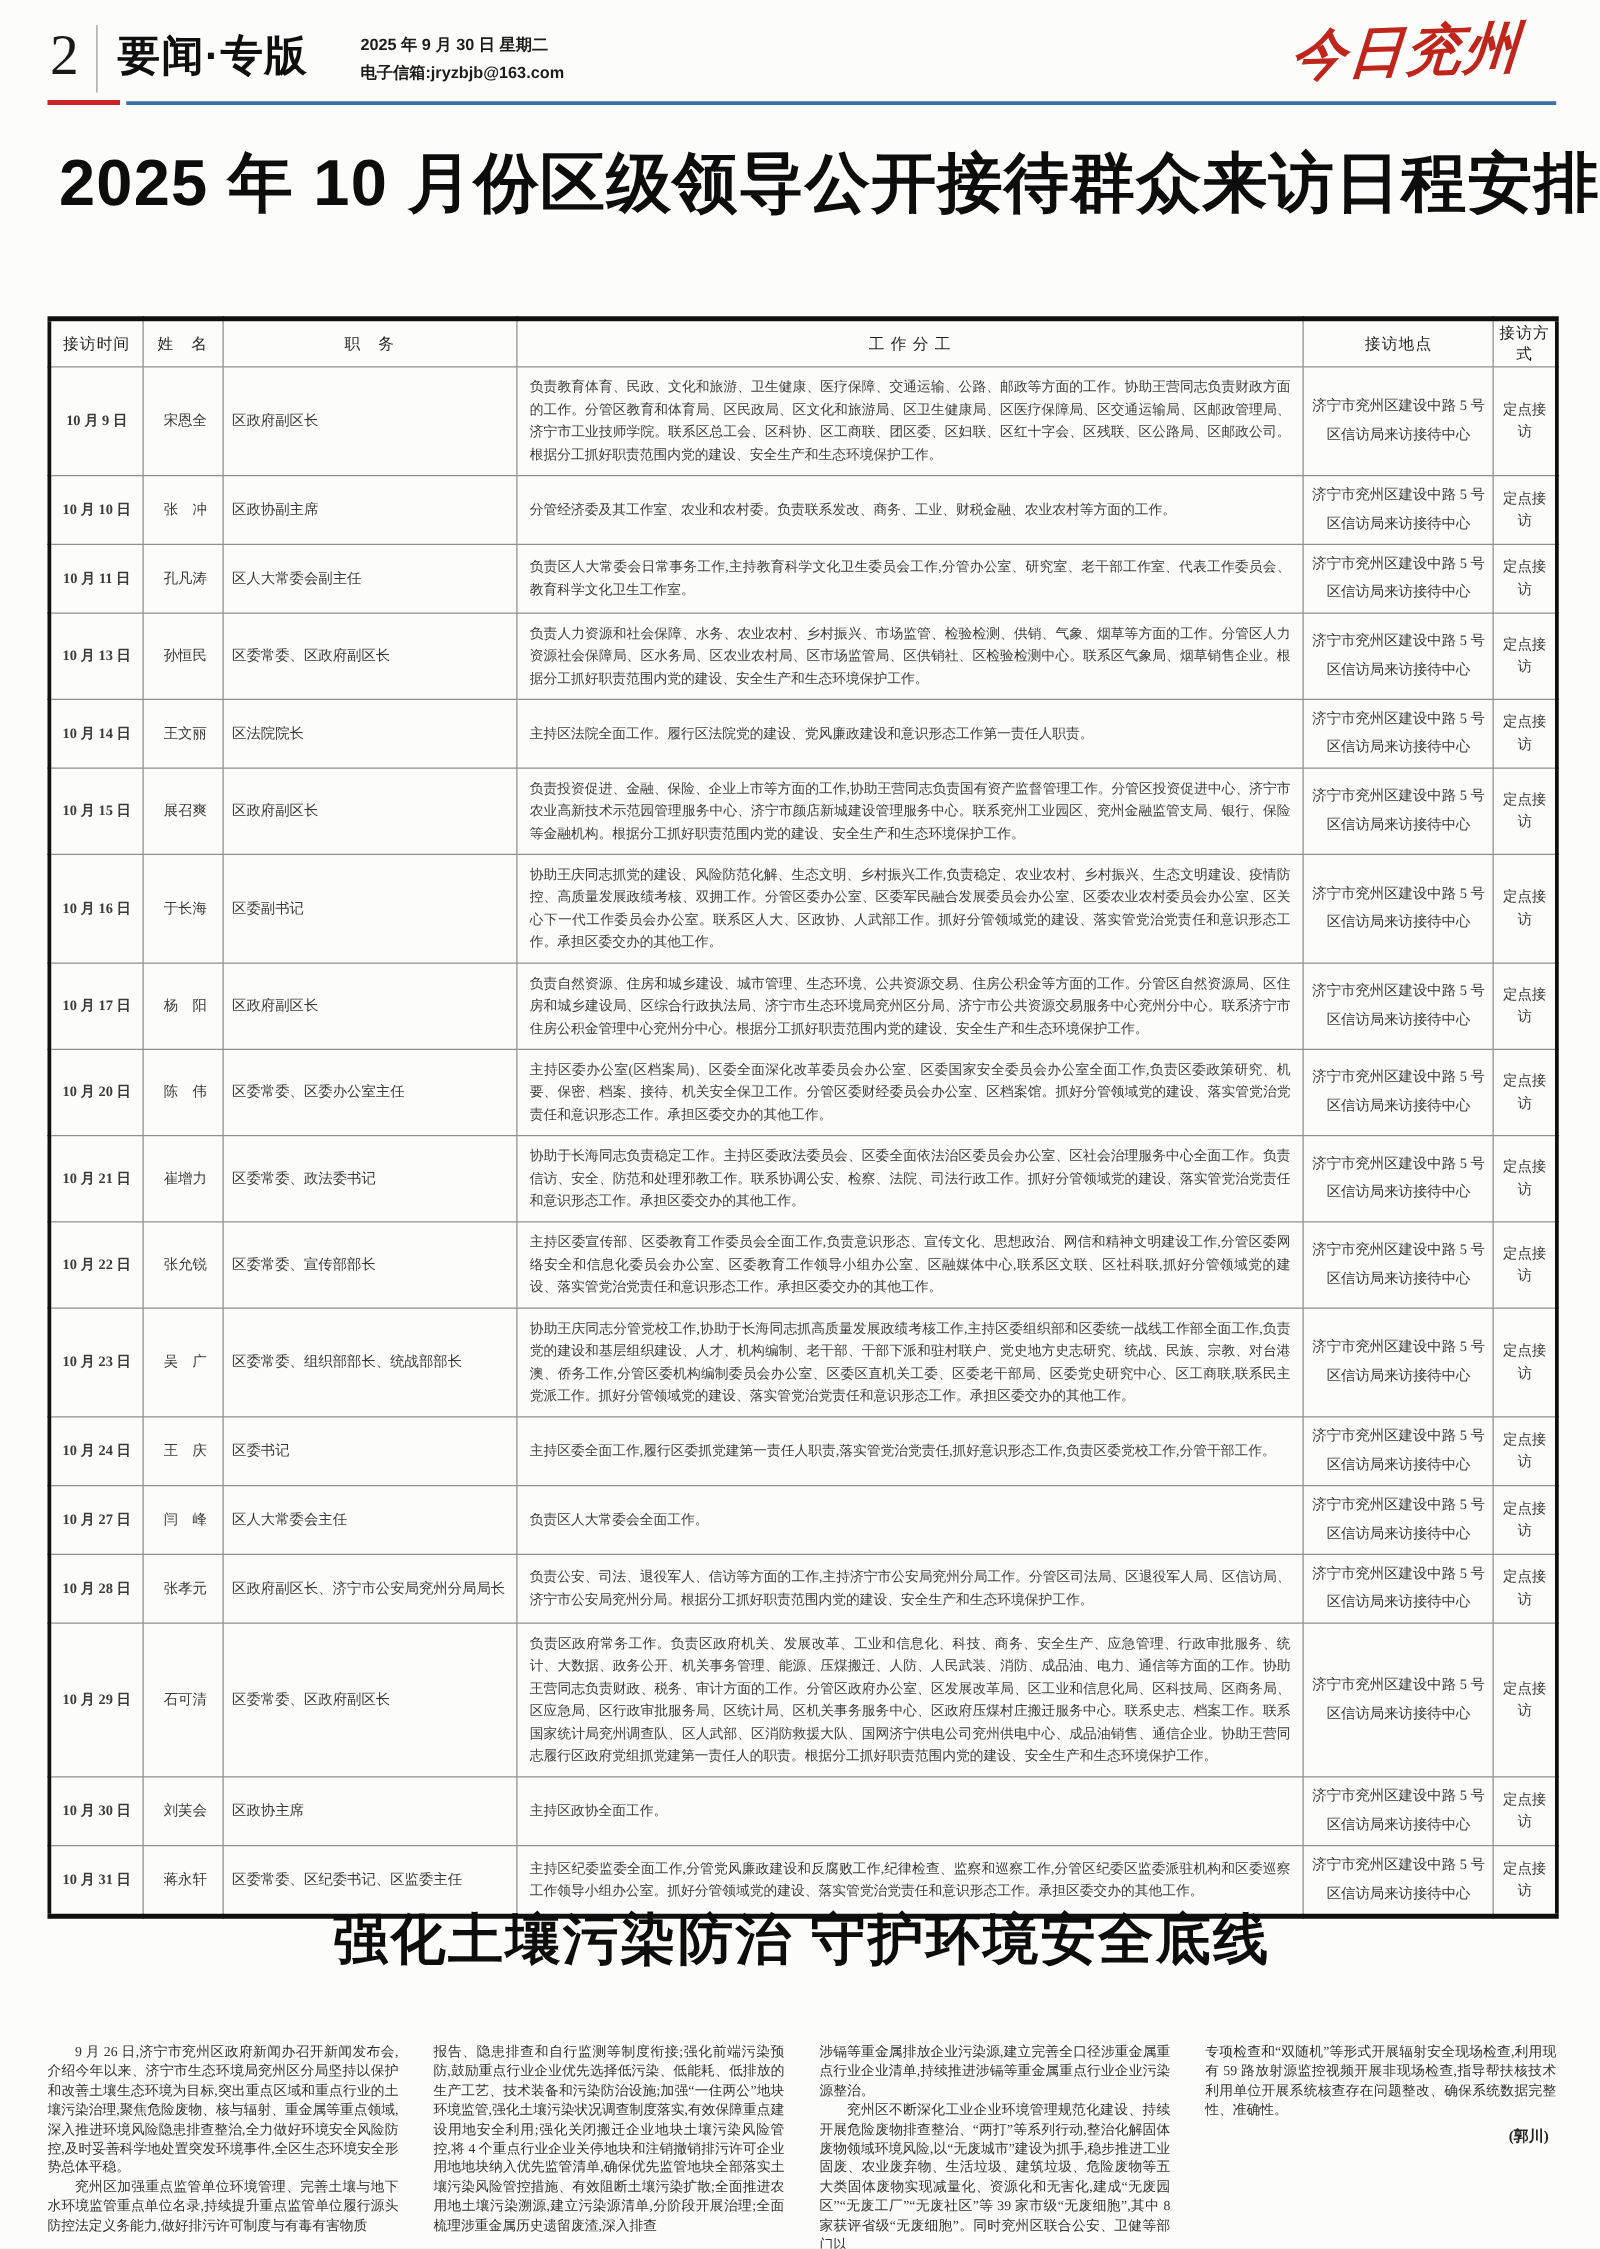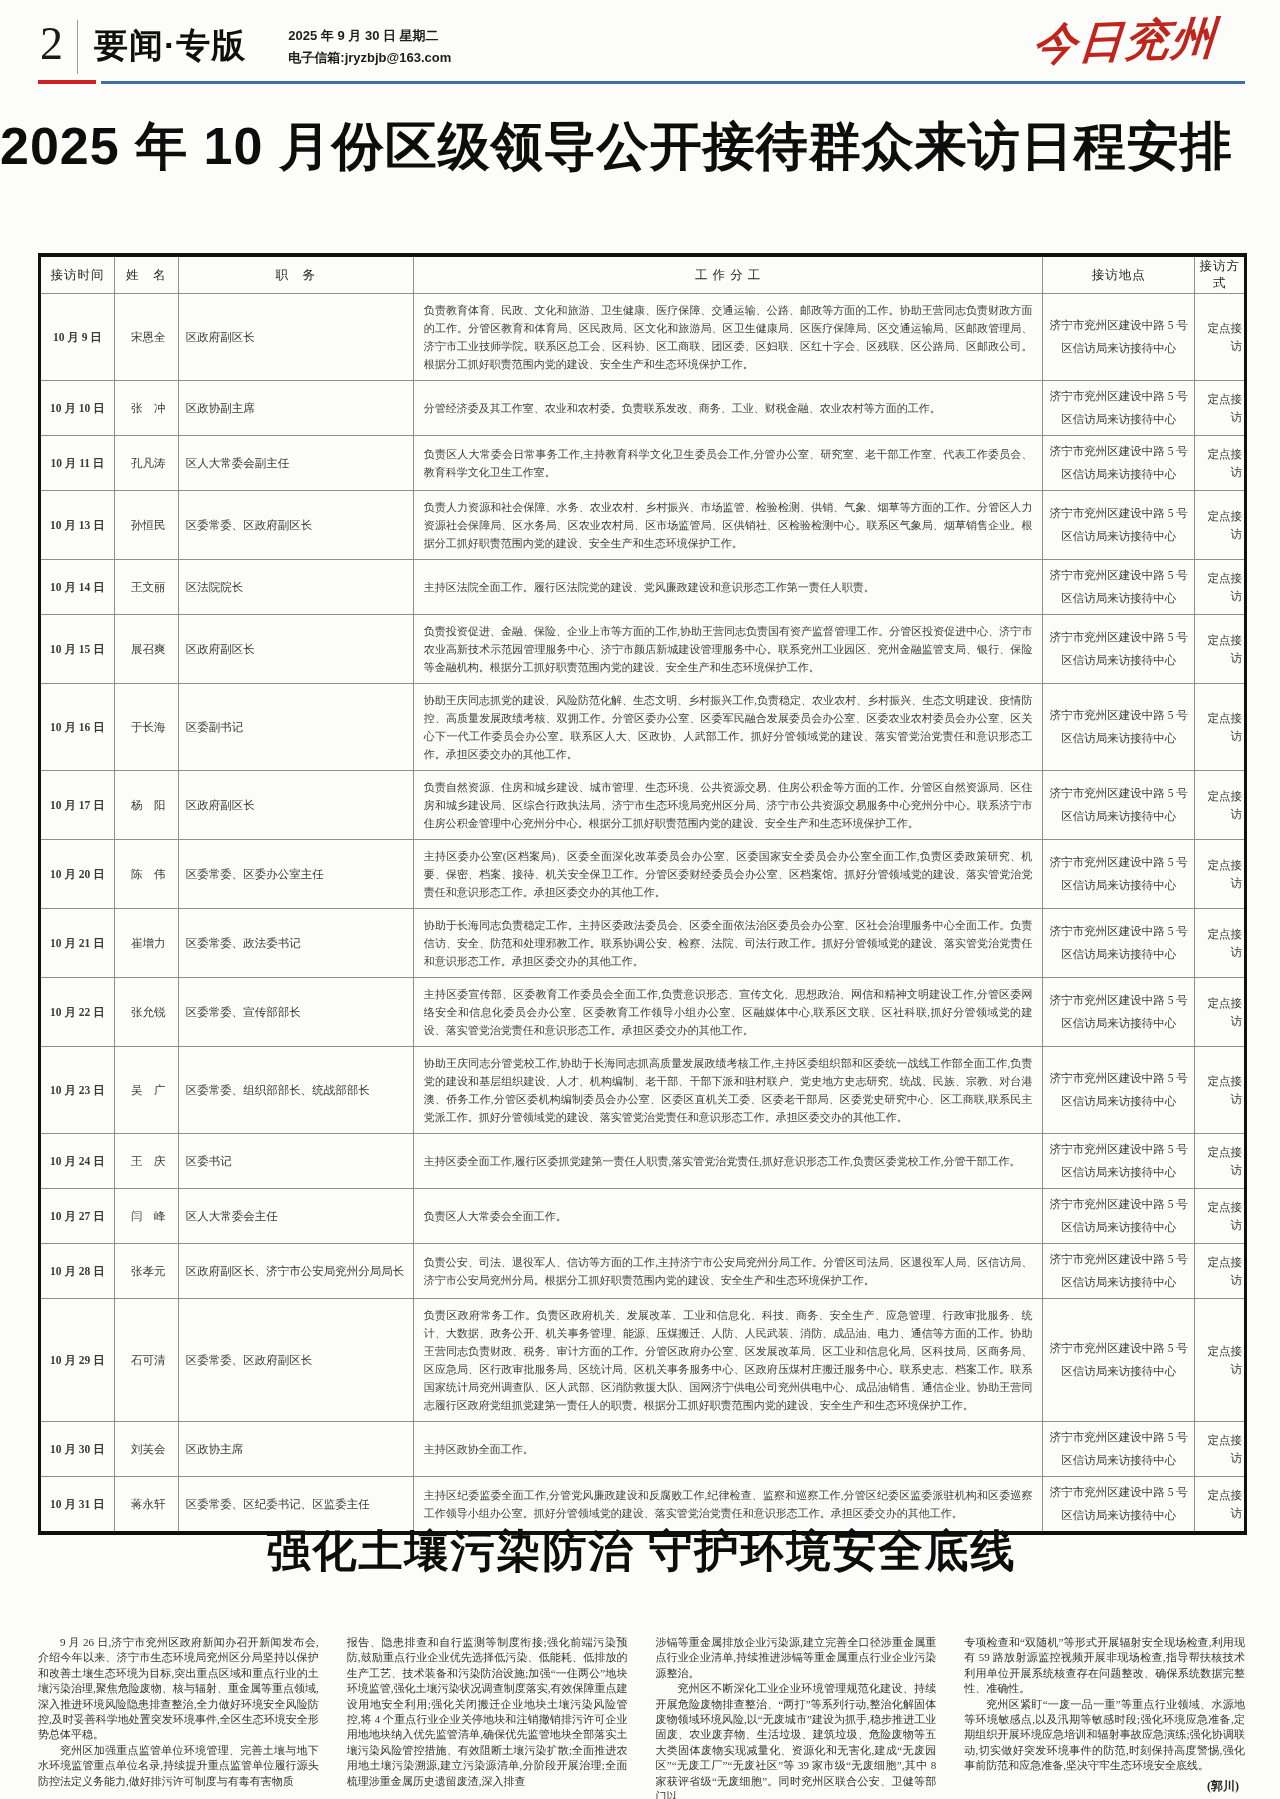--- a/index.html
+++ b/index.html
@@ -13,40 +13,40 @@
   .pagenum{font-family:"Liberation Serif",serif;font-size:46px;line-height:56px;color:#1a1a1a;padding:0 14px 0 2px;}
   .vsep{width:1px;height:54px;background:#9a9a9a;margin-top:4px;}
   .section-name{font-family:"Liberation Sans","DejaVu Sans",sans-serif;font-weight:bold;font-size:34px;line-height:58px;color:#0f0f0f;padding-left:16px;letter-spacing:1px;}
   .dateblock{margin-left:42px;padding-top:9px;font-family:"Liberation Sans","DejaVu Sans",sans-serif;font-size:13px;font-weight:600;color:#1c1c1c;line-height:22px;}
   .masthead{margin-left:auto;margin-right:28px;font-family:"Liberation Serif",serif;font-style:italic;font-weight:bold;font-size:44px;line-height:52px;color:#c0251c;transform:rotate(-2deg) skewX(-6deg);letter-spacing:2px;}
   .rule{position:absolute;top:80px;left:38px;right:35px;display:flex;align-items:center;}
   .rule-red{width:58px;height:4px;background:#cb2127;}
   .rule-blue{flex:1;height:3px;background:#3c6fa5;margin-left:5px;}
   
   .main-title{
-    position:absolute;top:112px;left:0;right:0;text-align:left;
+    position:absolute;top:112px;left:0;right:0;text-align:right;
     font-family:"Liberation Sans","DejaVu Sans",sans-serif;font-weight:bold;
     font-size:52px;color:#0d0d0d;letter-spacing:1px;white-space:nowrap;
   }
   
   .tbl-wrap{position:absolute;top:233px;left:38px;right:33px;}
   table{width:100%;border-collapse:collapse;table-layout:fixed;border:3px solid #101010;border-top-width:4px;border-bottom-width:4px;margin-top:20px;}
   col.c-date{width:6.2%;} col.c-name{width:5.3%;} col.c-pos{width:19.5%;}
   col.c-duty{width:52.2%;} col.c-loc{width:12.6%;} col.c-way{width:4.2%;}
   th{
     font-weight:normal;font-size:12.5px;color:#1e1e1e;height:34px;
     border:1px solid #8f8f8f;border-top:none;text-align:center;letter-spacing:1px;
   }
   td{
     border:1px solid #8f8f8f;vertical-align:middle;color:#3a3a3a;
     font-size:11.5px;line-height:18px;padding:7px 7px;
   }
   td.duty{font-size:11px;text-align:justify;color:#3d3d3d;padding:7px 10px;}
   td.loc{text-align:center;line-height:23px;font-size:11.5px;padding:4px 3px;font-family:Liberation Serif, serif;}
-  td.way{text-align:right;font-size:11.5px;padding:4px 2px;}
+  td.way{text-align:center;font-size:11.5px;padding:4px 2px;}
   td.date{text-align:center;white-space:nowrap;font-size:11.5px;font-weight:bold;}
   td.name{text-align:center;font-size:11.5px;padding-left:11px;}
   td.pos{text-align:left;font-size:11.5px;}
   
   .article{position:absolute;top:1522px;left:38px;right:35px;}
   .article-title{
     text-align:center;font-family:"Liberation Sans","DejaVu Sans",sans-serif;
     font-weight:bold;font-size:44px;color:#0d0d0d;letter-spacing:2px;white-space:nowrap;margin:0 0 54px 0;
   }
   .cols{display:flex;gap:28px;height:172px;overflow:hidden;}
@@ -312,19 +312,18 @@
         </div>
         <div class="colm">
           <p>报告、隐患排查和自行监测等制度衔接;强化前端污染预防,鼓励重点行业企业优先选择低污染、低能耗、低排放的生产工艺、技术装备和污染防治设施;加强“一住两公”地块环境监管,强化土壤污染状况调查制度落实,有效保障重点建设用地安全利用;强化关闭搬迁企业地块土壤污染风险管控,将 4 个重点行业企业关停地块和注销撤销排污许可企业用地地块纳入优先监管清单,确保优先监管地块全部落实土壤污染风险管控措施、有效阻断土壤污染扩散;全面推进农用地土壤污染溯源,建立污染源清单,分阶段开展治理;全面梳理涉重金属历史遗留废渣,深入排查</p>
         </div>
         <div class="colm">
           <p>涉镉等重金属排放企业污染源,建立完善全口径涉重金属重点行业企业清单,持续推进涉镉等重金属重点行业企业污染源整治。</p>
           <p class="ind">兖州区不断深化工业企业环境管理规范化建设、持续开展危险废物排查整治、“两打”等系列行动,整治化解固体废物领域环境风险,以“无废城市”建设为抓手,稳步推进工业固废、农业废弃物、生活垃圾、建筑垃圾、危险废物等五大类固体废物实现减量化、资源化和无害化,建成“无废园区”“无废工厂”“无废社区”等 39 家市级“无废细胞”,其中 8 家获评省级“无废细胞”。同时兖州区联合公安、卫健等部门以</p>
         </div>
         <div class="colm">
           <p>专项检查和“双随机”等形式开展辐射安全现场检查,利用现有 59 路放射源监控视频开展非现场检查,指导帮扶核技术利用单位开展系统核查存在问题整改、确保系统数据完整性、准确性。</p>
-          <p class="ind">兖州区紧盯“一废一品一重”等重点行业领域、水源地等环境敏感点,以及汛期等敏感时段;强化环境应急准备,定期组织开展环境应急培训和辐射事故应急演练;强化协调联动,切实做好突发环境事件的防范,时刻保持高度警惕,强化事前防范和应急准备,坚决守牢生态环境安全底线。</p>
           <div class="byline">(郭川)</div>
         </div>
       </div>
   </div>
 
 </div>
 
 </body></html>

